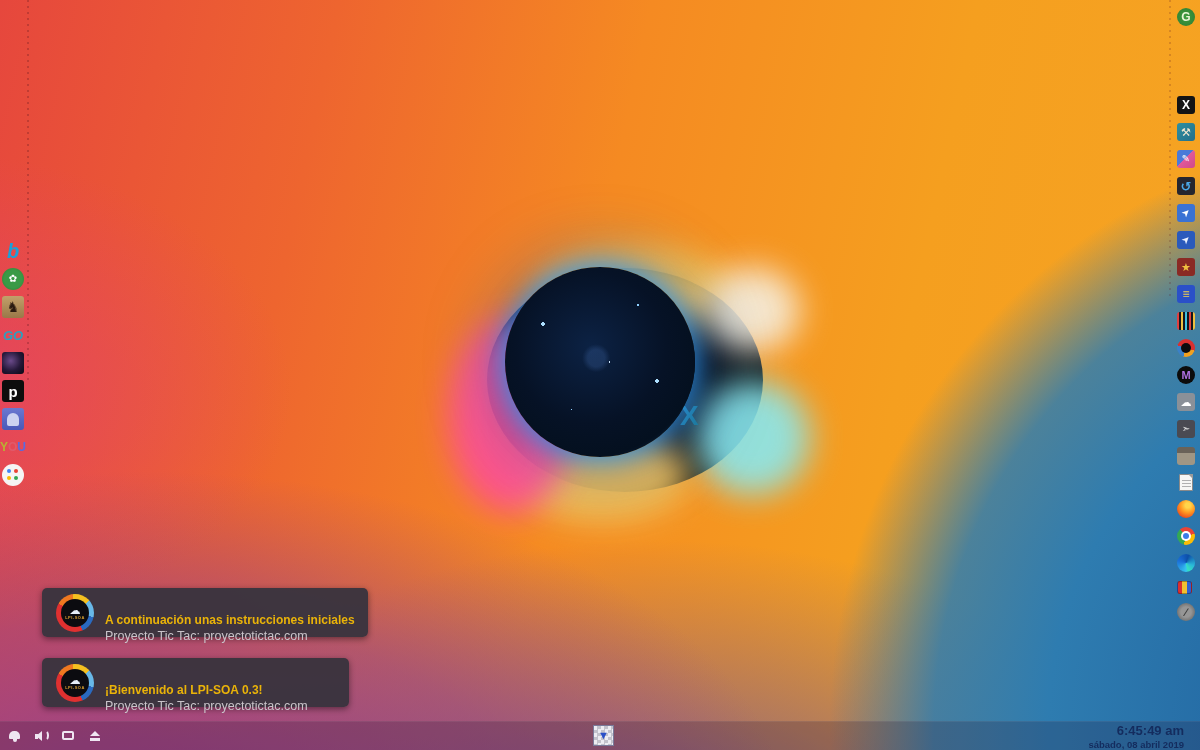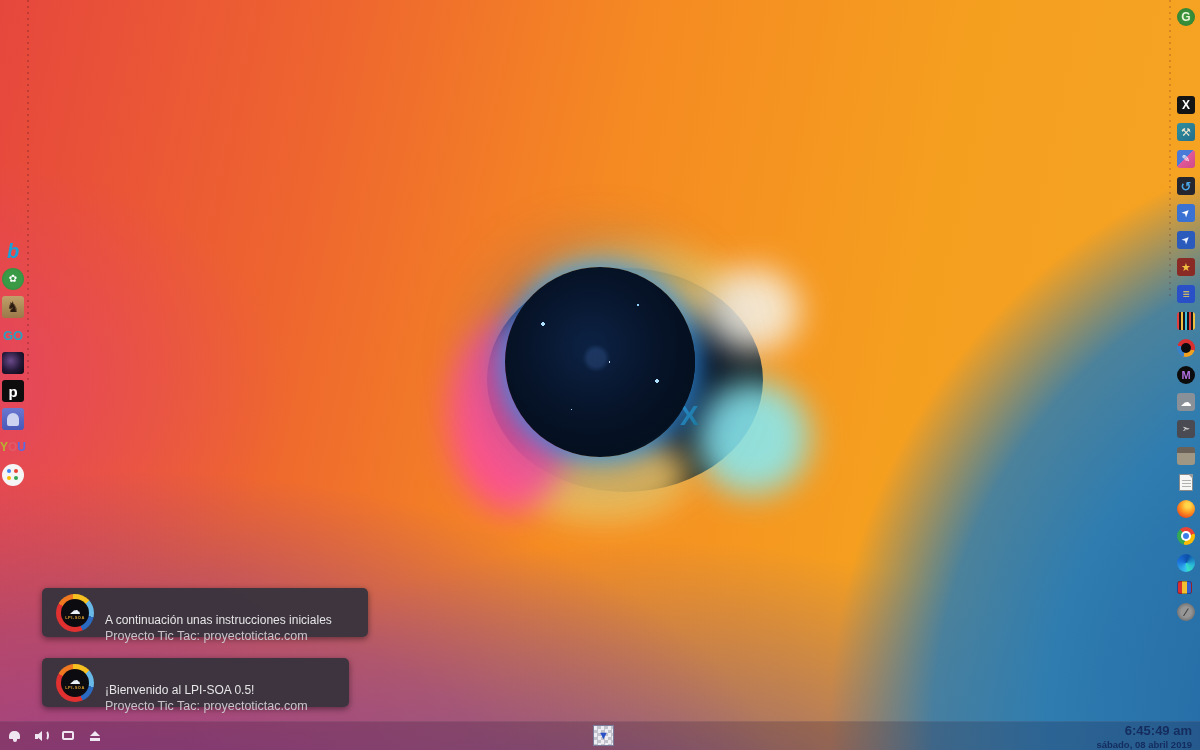--- a/index.html
+++ b/index.html
@@ -75,36 +75,36 @@
   .vol-box{position:absolute;left:0;top:5px;width:3px;height:5px;background:#efe6f2;}
   .vol-tri{position:absolute;left:1px;top:2px;width:0;height:0;border-right:6px solid #efe6f2;border-top:5px solid transparent;border-bottom:5px solid transparent;}
   .vol-wave{position:absolute;left:6px;top:1px;width:8px;height:11px;border:2px solid transparent;border-right:2px solid #efe6f2;border-radius:50%;box-sizing:border-box;}
   .disp{position:absolute;left:0;top:2px;width:12px;height:9px;border:2px solid #efe6f2;border-radius:2px;box-sizing:border-box;}
   .ej-tri{position:absolute;left:1px;top:2px;width:0;height:0;border-left:5px solid transparent;border-right:5px solid transparent;border-bottom:5px solid #efe6f2;}
   .ej-bar{position:absolute;left:1px;top:9px;width:10px;height:2.5px;background:#efe6f2;}
   .center-task{position:absolute;left:593px;top:3px;width:21px;height:21px;border:1px solid #7a7a9a;box-sizing:border-box;
     background:repeating-conic-gradient(#c2c2cc 0% 25%,#ececf2 0% 50%);background-size:7px 7px;
     display:flex;align-items:center;justify-content:center;}
   .center-task span{font-size:11px;color:#2a50c8;line-height:1;}
-  .clock{position:absolute;right:8px;top:1px;text-align:right;line-height:1.2;color:#142c5e;font-weight:bold;}
+  .clock{position:absolute;right:16px;top:1px;text-align:right;line-height:1.2;color:#142c5e;font-weight:bold;}
   .clock .time{font-size:13px;}
   .clock .date{font-size:9.5px;}
 
   
   .notif{position:absolute;left:42px;height:49px;box-sizing:border-box;z-index:11;
     background:rgba(58,52,62,.97);border-radius:5px;box-shadow:0 2px 6px rgba(0,0,0,.45);
     display:flex;align-items:center;gap:11px;padding:5px 10px 5px 14px;}
   .notif1{top:588px;width:326px;}
   .notif2{top:658px;width:307px;}
   .lpi-logo{width:38px;height:38px;border-radius:50%;flex:0 0 auto;display:flex;align-items:center;justify-content:center;
     background:conic-gradient(from 210deg,#e03030 0 25%,#f07820 25% 40%,#f5c020 40% 55%,#68b8e8 55% 70%,#2a6ac0 70% 85%,#e03030 85% 100%);}
   .lpi-inner{width:28px;height:28px;border-radius:50%;background:#0c0c10;display:flex;flex-direction:column;align-items:center;justify-content:center;}
   .lpi-cloud{color:#e8f0f8;font-size:11px;line-height:10px;}
   .lpi-label{color:#d8a030;font-size:4px;font-weight:bold;letter-spacing:.5px;}
-  .notif-title{font-weight:normal;font-size:12px;color:#e5e5e5;margin-bottom:2px;white-space:nowrap;margin-top:31px;}
+  .notif-title{font-weight:bold;font-size:12px;color:#eab308;margin-bottom:2px;white-space:nowrap;margin-top:31px;}
   .notif-body{font-size:12.5px;color:#c9c3c9;white-space:nowrap;}
 </style>
 </head>
 <body>
 
 <div class="desktop">
 
   <div class="strip left"></div>
   <div class="strip right"></div>
 
@@ -120,21 +120,21 @@
   <div class="left-dock" id="left-dock">
       <div class="dock-i icon plain ital" style="color: rgb(27, 160, 216); font-size: 20px;">
         <span>b</span>
       </div>
       <div class="dock-i icon round" style="background: radial-gradient(circle, rgb(58, 154, 70) 0px, rgb(58, 154, 70) 55%, rgb(46, 125, 50) 100%); color: rgb(255, 255, 255); font-size: 10px;">
         <span>✿</span>
       </div>
       <div class="dock-i icon " style="background: linear-gradient(rgb(194, 160, 106), rgb(154, 120, 72)); color: rgb(42, 26, 16); font-size: 14px;">
         <span>♞</span>
       </div>
-      <div class="dock-i icon plain" style="color: rgb(42, 160, 192); font-size: 13px;">
+      <div class="dock-i icon plain" style="color: rgb(42, 160, 192); font-size: 13px; font-style: italic;">
         <span>GO</span>
       </div>
       <div class="dock-i icon " style="background: radial-gradient(circle at 40% 40%, rgb(106, 74, 138) 0%, rgb(36, 24, 56) 55%, rgb(10, 8, 18) 100%);"></div>
       <div class="dock-i icon " style="background: rgb(13, 13, 13); color: rgb(255, 255, 255); font-size: 15px;">
         <span>p</span>
       </div>
       <div class="dock-i icon i-ghost" style="background: linear-gradient(rgb(106, 120, 208), rgb(74, 88, 184));"></div>
       <div class="dock-i icon plain" style="font-size: 12px;">
         <span style="color: rgb(184, 178, 50);">Y</span>
         <span style="color: rgb(224, 90, 106);">O</span>
@@ -208,21 +208,21 @@
   </div>
 
   <div class="notif notif2">
     <div class="lpi-logo">
       <div class="lpi-inner">
         <span class="lpi-cloud">☁</span>
         <span class="lpi-label">LPI-SOA</span>
       </div>
     </div>
     <div class="notif-text">
-      <div class="notif-title">¡Bienvenido al LPI-SOA 0.5!</div>
+      <div class="notif-title">¡Bienvenido al LPI-SOA 0.3!</div>
       <div class="notif-body">Proyecto Tic Tac: proyectotictac.com</div>
     </div>
   </div>
 
   <div class="tbar">
     <div class="tray">
       <div class="t-ico">
           <div class="bell-b"></div>
           <div class="bell-c"></div>
         </div>

